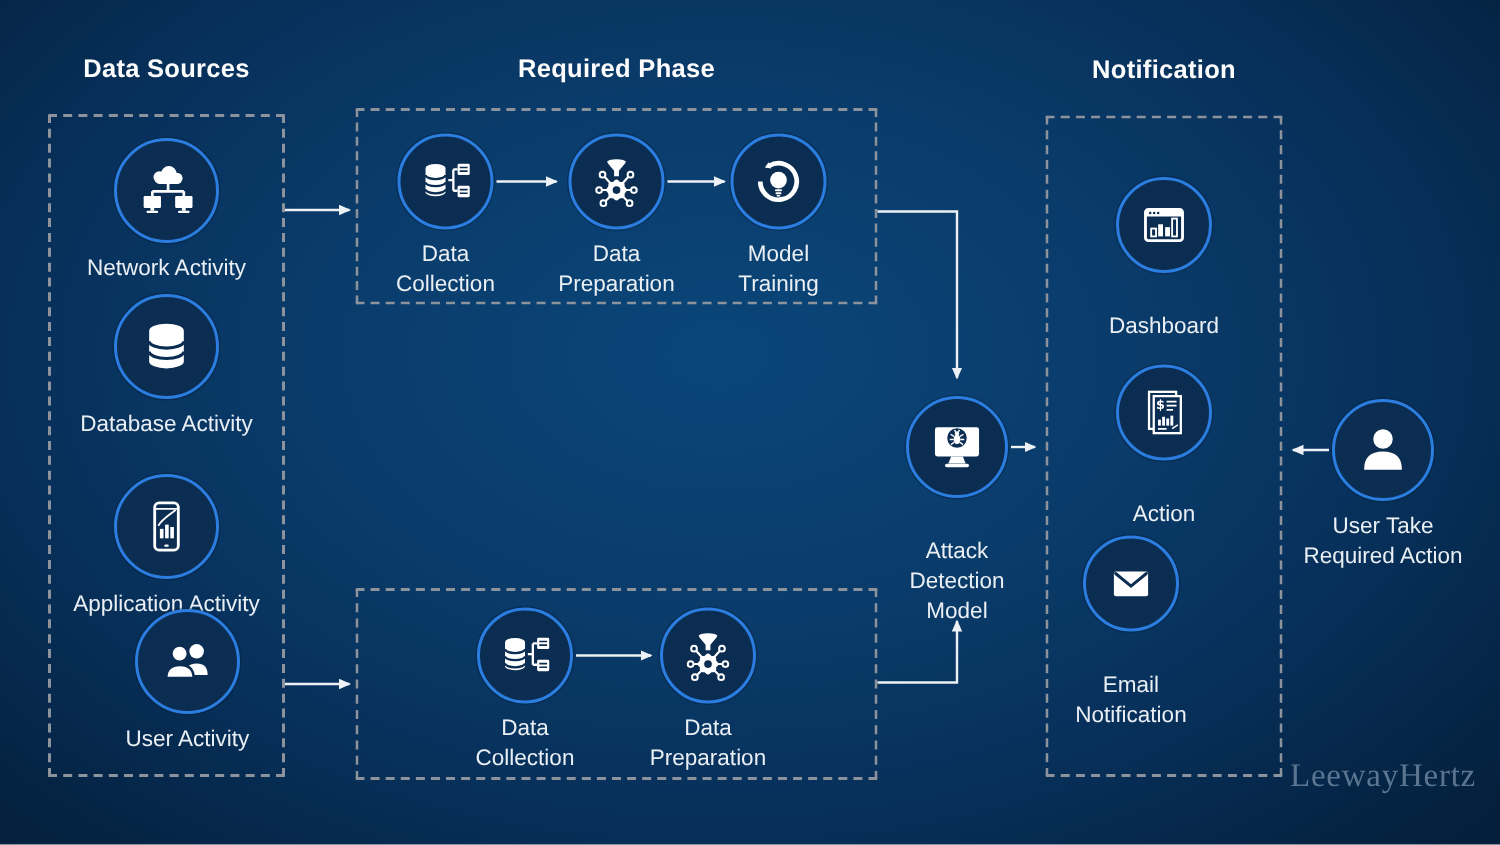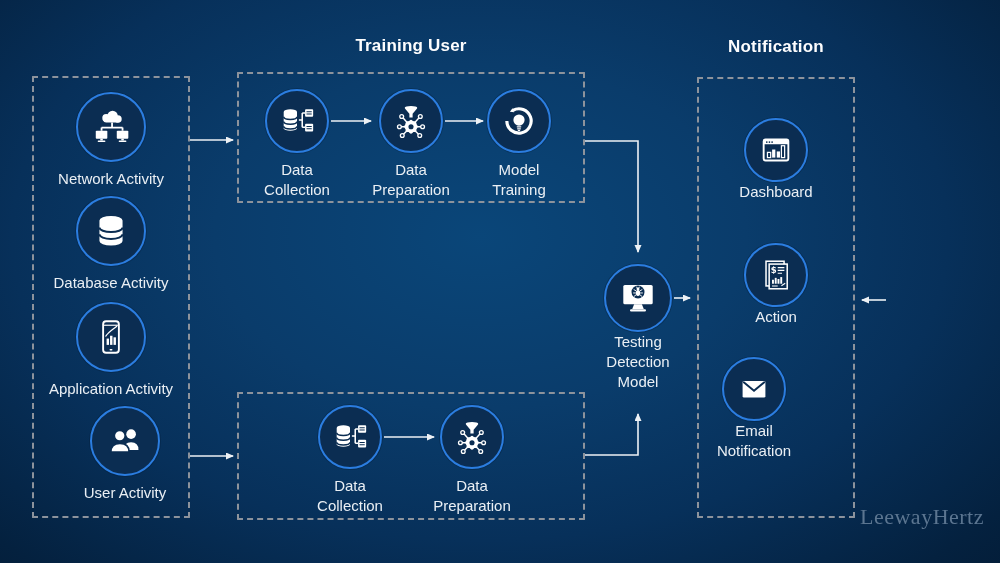--- a/index.html
+++ b/index.html
@@ -23,21 +23,21 @@
   }
   .c70{width:70px;height:70px}
   .c68{width:68px;height:68px}
   .c64{width:64px;height:64px}
   .c70 svg,.c68 svg{width:42px;height:42px}
   .c64 svg{width:38px;height:38px}
   .node-label{
     margin-top:7px;color:#eaeff4;font-size:15px;line-height:1.32;
     text-align:center;white-space:pre-line;
   }
-  .gap-lg{margin-top:0}
+  .gap-lg{margin-top:26px}
   .arrow-layer{position:absolute;left:0;top:0;z-index:2;pointer-events:none;}
   .watermark{
     position:absolute;right:16px;top:504px;color:#5b7590;
     font-family:"Liberation Serif","DejaVu Serif",serif;font-size:22px;letter-spacing:.5px;
   }
 </style>
 </head>
 <body>
 
 <div class="canvas">
@@ -54,20 +54,21 @@
       <path d="M331,121 H371" marker-end="url(#arw)"></path>
       <path d="M445,121 H483" marker-end="url(#arw)"></path>
       <path d="M384,437 H434" marker-end="url(#arw)"></path>
       <path d="M585,141 H638 V252" marker-end="url(#arw)"></path>
       <path d="M585,455 H638 V414" marker-end="url(#arw)"></path>
       <path d="M674,298 H690" marker-end="url(#arw)"></path>
       <path d="M886,300 H862" marker-end="url(#arw)"></path>
     </g>
   </svg>
 
+  <div class="section-title" style="left:32px;top:36px;width:158px">Data Sources</div>
   <div class="dashed-box" style="left:32px;top:76px;width:158px;height:442px"></div>
 
   <div class="node" style="left:41px;top:92px;width:140px">
     <div class="circle c70">
       <svg viewBox="0 0 40 40">
         <g fill="#fff">
           <circle cx="15.5" cy="11.5" r="3.8"></circle>
             <circle cx="21.5" cy="9.5" r="5"></circle>
             <circle cx="26.6" cy="12.3" r="3.6"></circle>
           <rect x="13" y="10.5" width="15.5" height="5.3" rx="2.4"></rect>
@@ -91,21 +92,21 @@
   <div class="node" style="left:41px;top:196px;width:140px">
     <div class="circle c70">
       <svg viewBox="0 0 40 40">
         <path d="M9,10 a11,4.4 0 0 1 22,0 v19.5 a11,4.4 0 0 1 -22,0 z" fill="#fff"></path>
         <path d="M9,16.6 a11,4.4 0 0 0 22,0 M9,23.2 a11,4.4 0 0 0 22,0" stroke="#0b2d52" stroke-width="2" fill="none"></path>
       </svg>
     </div>
     <div class="node-label">Database Activity</div>
   </div>
 
-  <div class="node" style="left:41px;top:302px;width:140px">
+  <div class="node" style="left:41px;top:316px;width:140px">
     <div class="circle c70">
       <svg viewBox="0 0 40 40">
         <rect x="12.5" y="5" width="15" height="30" rx="2.8" stroke="#fff" stroke-width="1.8" fill="none"></rect>
         <line x1="13.2" y1="8.8" x2="26.8" y2="8.8" stroke="#fff" stroke-width="1.1"></line>
         <g fill="#fff">
           <rect x="15.8" y="21.5" width="2.3" height="6"></rect>
           <rect x="19.1" y="18.8" width="2.3" height="8.7"></rect>
           <rect x="22.4" y="20.3" width="2.3" height="7.2"></rect>
           <rect x="18.6" y="31.4" width="2.8" height="1.5" rx="0.75"></rect>
         </g>
@@ -124,21 +125,21 @@
         </g>
         <g fill="#fff" stroke="#0b2d52" stroke-width="1.6">
           <circle cx="15" cy="15" r="5.2"></circle>
           <path d="M6.5,30.5 q0,-8.3 8.7,-8.3 q8.7,0 8.7,8.3 z"></path>
         </g>
       </svg>
     </div>
     <div class="node-label">User Activity</div>
   </div>
 
-  <div class="section-title" style="left:237px;top:36px;width:348px">Training User</div>
+  <div class="section-title" style="left:237px;top:36px;width:348px">Required Phase</div>
   <div class="dashed-box" style="left:237px;top:72px;width:348px;height:131px"></div>
 
   <div class="node" style="left:237px;top:89px;width:120px">
     <div class="circle c64">
       <svg viewBox="0 0 40 40">
         <path d="M6,10.5 a7,2.8 0 0 1 14,0 v17 a7,2.8 0 0 1 -14,0 z" fill="#fff"></path>
         <path d="M6,15.5 a7,2.8 0 0 0 14,0 M6,20.5 a7,2.8 0 0 0 14,0 M6,25.5 a7,2.8 0 0 0 14,0" stroke="#0b2d52" stroke-width="1.6" fill="none"></path>
         <path d="M22,19 h3.5 M25.5,11.5 v15 M25.5,11.5 h3 M25.5,26.5 h3" stroke="#fff" stroke-width="1.6" fill="none"></path>
         <g>
           <rect x="28.5" y="7.5" width="8.5" height="8" rx="1" fill="#fff"></rect>
@@ -260,21 +261,21 @@
         </g>
         <g stroke="#fff" stroke-width="0.9" fill="none">
           <path d="M18.1,13.2 L15.9,11.9 M17.9,15.2 L15.4,15.2 M18.1,17 L16.2,18.5"></path>
           <path d="M21.9,13.2 L24.1,11.9 M22.1,15.2 L24.6,15.2 M21.9,17 L23.8,18.5"></path>
           <path d="M19.2,10.4 L18.4,9.2 M20.8,10.4 L21.6,9.2"></path>
         </g>
         <path d="M16.3,26 h7.4 l1.8,4.4 h-11 z" fill="#fff"></path>
         <rect x="12.4" y="30.6" width="15.2" height="2.3" rx="1.1" fill="#fff"></rect>
       </svg>
     </div>
-    <div class="node-label gap-lg">Testing
+    <div class="node-label gap-lg">Attack
 Detection
 Model</div>
   </div>
 
   <div class="section-title" style="left:697px;top:37px;width:158px">Notification</div>
   <div class="dashed-box" style="left:697px;top:77px;width:158px;height:441px"></div>
 
   <div class="node" style="left:706px;top:118px;width:140px">
     <div class="circle c64">
       <svg viewBox="0 0 40 40">
@@ -317,16 +318,26 @@
     <div class="circle c64">
       <svg viewBox="0 0 40 40">
         <rect x="8" y="11.5" width="24" height="17.5" rx="1.5" fill="#fff"></rect>
         <path d="M9.2,13 L20,21.8 L30.8,13" stroke="#0b2d52" stroke-width="2.1" fill="none" stroke-linecap="round"></path>
       </svg>
     </div>
     <div class="node-label gap-lg">Email
 Notification</div>
   </div>
 
+  <div class="node" style="left:847px;top:266px;width:150px">
+    <div class="circle c68">
+      <svg viewBox="0 0 40 40">
+        <circle cx="20" cy="13" r="6.2" fill="#fff"></circle>
+        <path d="M8,32.5 q0,-11.5 12,-11.5 q12,0 12,11.5 z" fill="#fff"></path>
+      </svg>
+    </div>
+    <div class="node-label">User Take
+Required Action</div>
+  </div>
 
   <div class="watermark">LeewayHertz</div>
 
 </div>
 
 </body></html>

